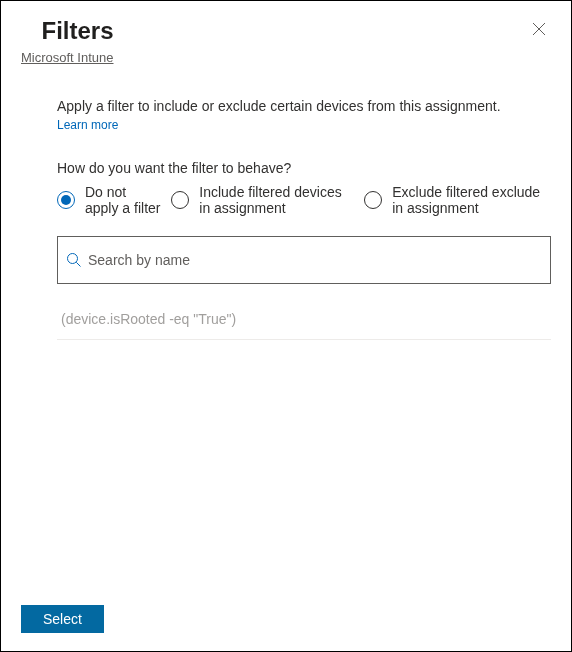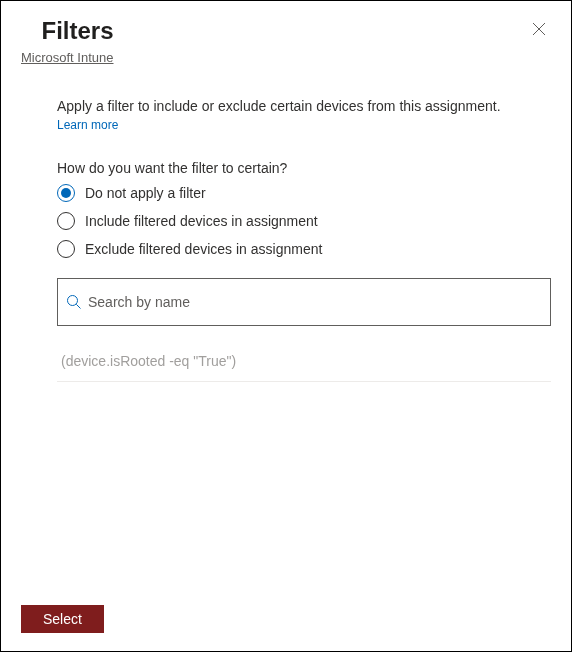--- a/index.html
+++ b/index.html
@@ -36,21 +36,21 @@
       overflow-y: auto;
       position: relative;
       margin-left: 36px;
     }
     .body::-webkit-scrollbar { width: 8px; }
     .body::-webkit-scrollbar-track { background: transparent; margin-top: 20px; margin-bottom: 130px;}
     .body::-webkit-scrollbar-thumb { background: #c8c6c4; border-radius: 4px; }
     .description { font-size: 14px; color: #323130; line-height: 1.4; }
     .learn-more { color: #0067b8; text-decoration: none; font-size: 12px; display: inline-block; margin-top: 2px; cursor: pointer; }
     .section-label { font-size: 14px; color: #323130; margin-top: 28px; margin-bottom: 8px; }
-    .radio-group { display: flex; flex-direction: column; gap: 10px; margin-bottom: 20px; }
+    .radio-group { display: flex; flex-direction: row; gap: 10px; margin-bottom: 20px; }
     .radio-row { display: flex; align-items: center; gap: 10px; cursor: pointer; }
     .radio {
       width: 18px; height: 18px; border: 1px solid #323130; border-radius: 50%;
       flex-shrink: 0; display: flex; align-items: center; justify-content: center;
       background: #fff;
     }
     .radio.selected { border-color: #0067b8; }
     .radio-dot {
       width: 10px; height: 10px; border-radius: 50%; background: #0067b8;
     }
@@ -72,21 +72,21 @@
       color: #a19f9d;
     }
     .item-name { font-size: 14px; line-height: 1.35; }
     .item-rule { font-size: 14px; line-height: 1.35; }
     .spacer { height: 260px; }
     .footer {
       padding: 14px 20px 18px 20px;
       background: #fff;
     }
     .select-btn {
-      background: #7f1d1d; color: #fff; border: none;
+      background: #0369a1; color: #fff; border: none;
       padding: 6px 22px; font-size: 14px; font-family: inherit;
       cursor: pointer; min-width: 80px;
     }
   </style>
 </head>
 <body>
 
 <div class="header">
   <div class="header-text">
     <div class="title">Filters</div>
@@ -97,36 +97,36 @@
       <line x1="1" y1="1" x2="13" y2="13"></line>
         <line x1="13" y1="1" x2="1" y2="13"></line>
     </svg>
   </button>
 </div>
 
 <div class="body">
   <div class="description">Apply a filter to include or exclude certain devices from this assignment.</div>
   <a class="learn-more">Learn more</a>
 
-  <div class="section-label">How do you want the filter to certain?</div>
+  <div class="section-label">How do you want the filter to behave?</div>
 
   <div class="radio-group">
     <div class="radio-row">
       <span class="radio selected">
           <span class="radio-dot"></span>
         </span>
       <span class="radio-label">Do not apply a filter</span>
     </div>
     <div class="radio-row">
       <span class="radio"></span>
       <span class="radio-label">Include filtered devices in assignment</span>
     </div>
     <div class="radio-row">
       <span class="radio"></span>
-      <span class="radio-label">Exclude filtered devices in assignment</span>
+      <span class="radio-label">Exclude filtered exclude in assignment</span>
     </div>
   </div>
 
   <div class="search-wrap">
     <svg viewBox="0 0 16 16" fill="none" stroke="#0067b8" stroke-width="1">
       <circle cx="6.5" cy="6.5" r="5"></circle>
         <line x1="10.3" y1="10.3" x2="14.5" y2="14.5"></line>
     </svg>
     <input class="search-input" placeholder="Search by name" style="">
   </div>

